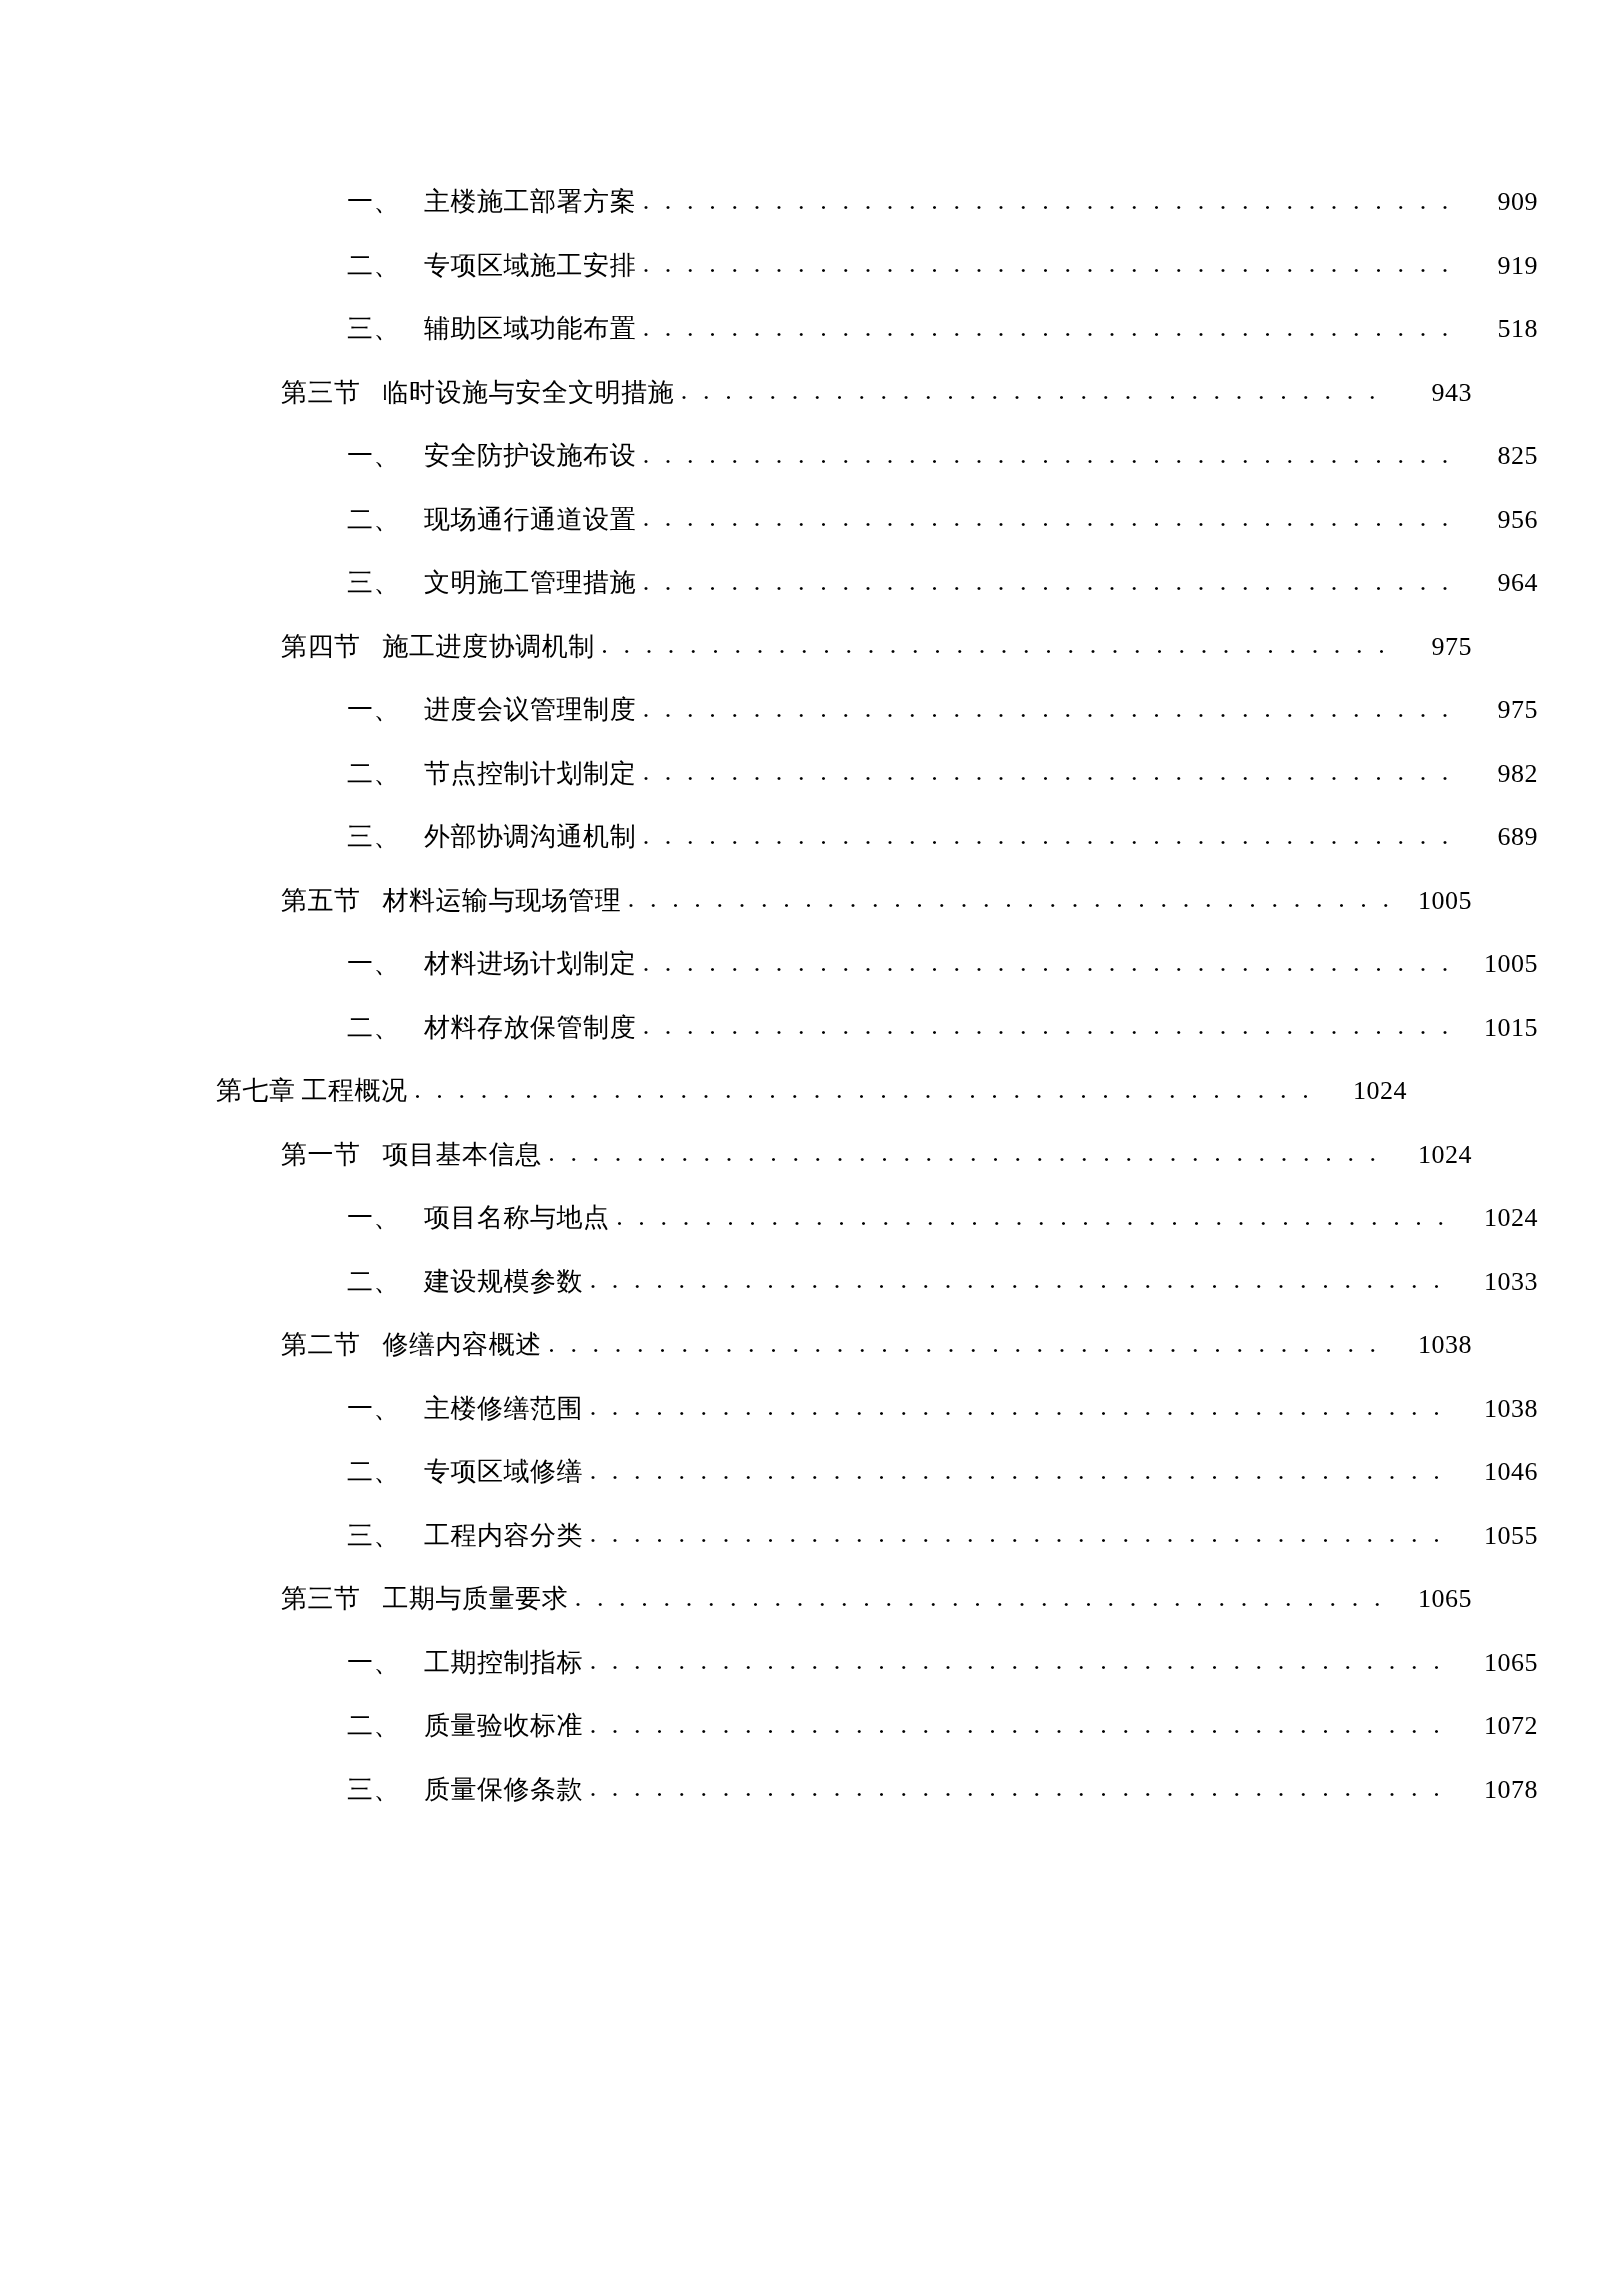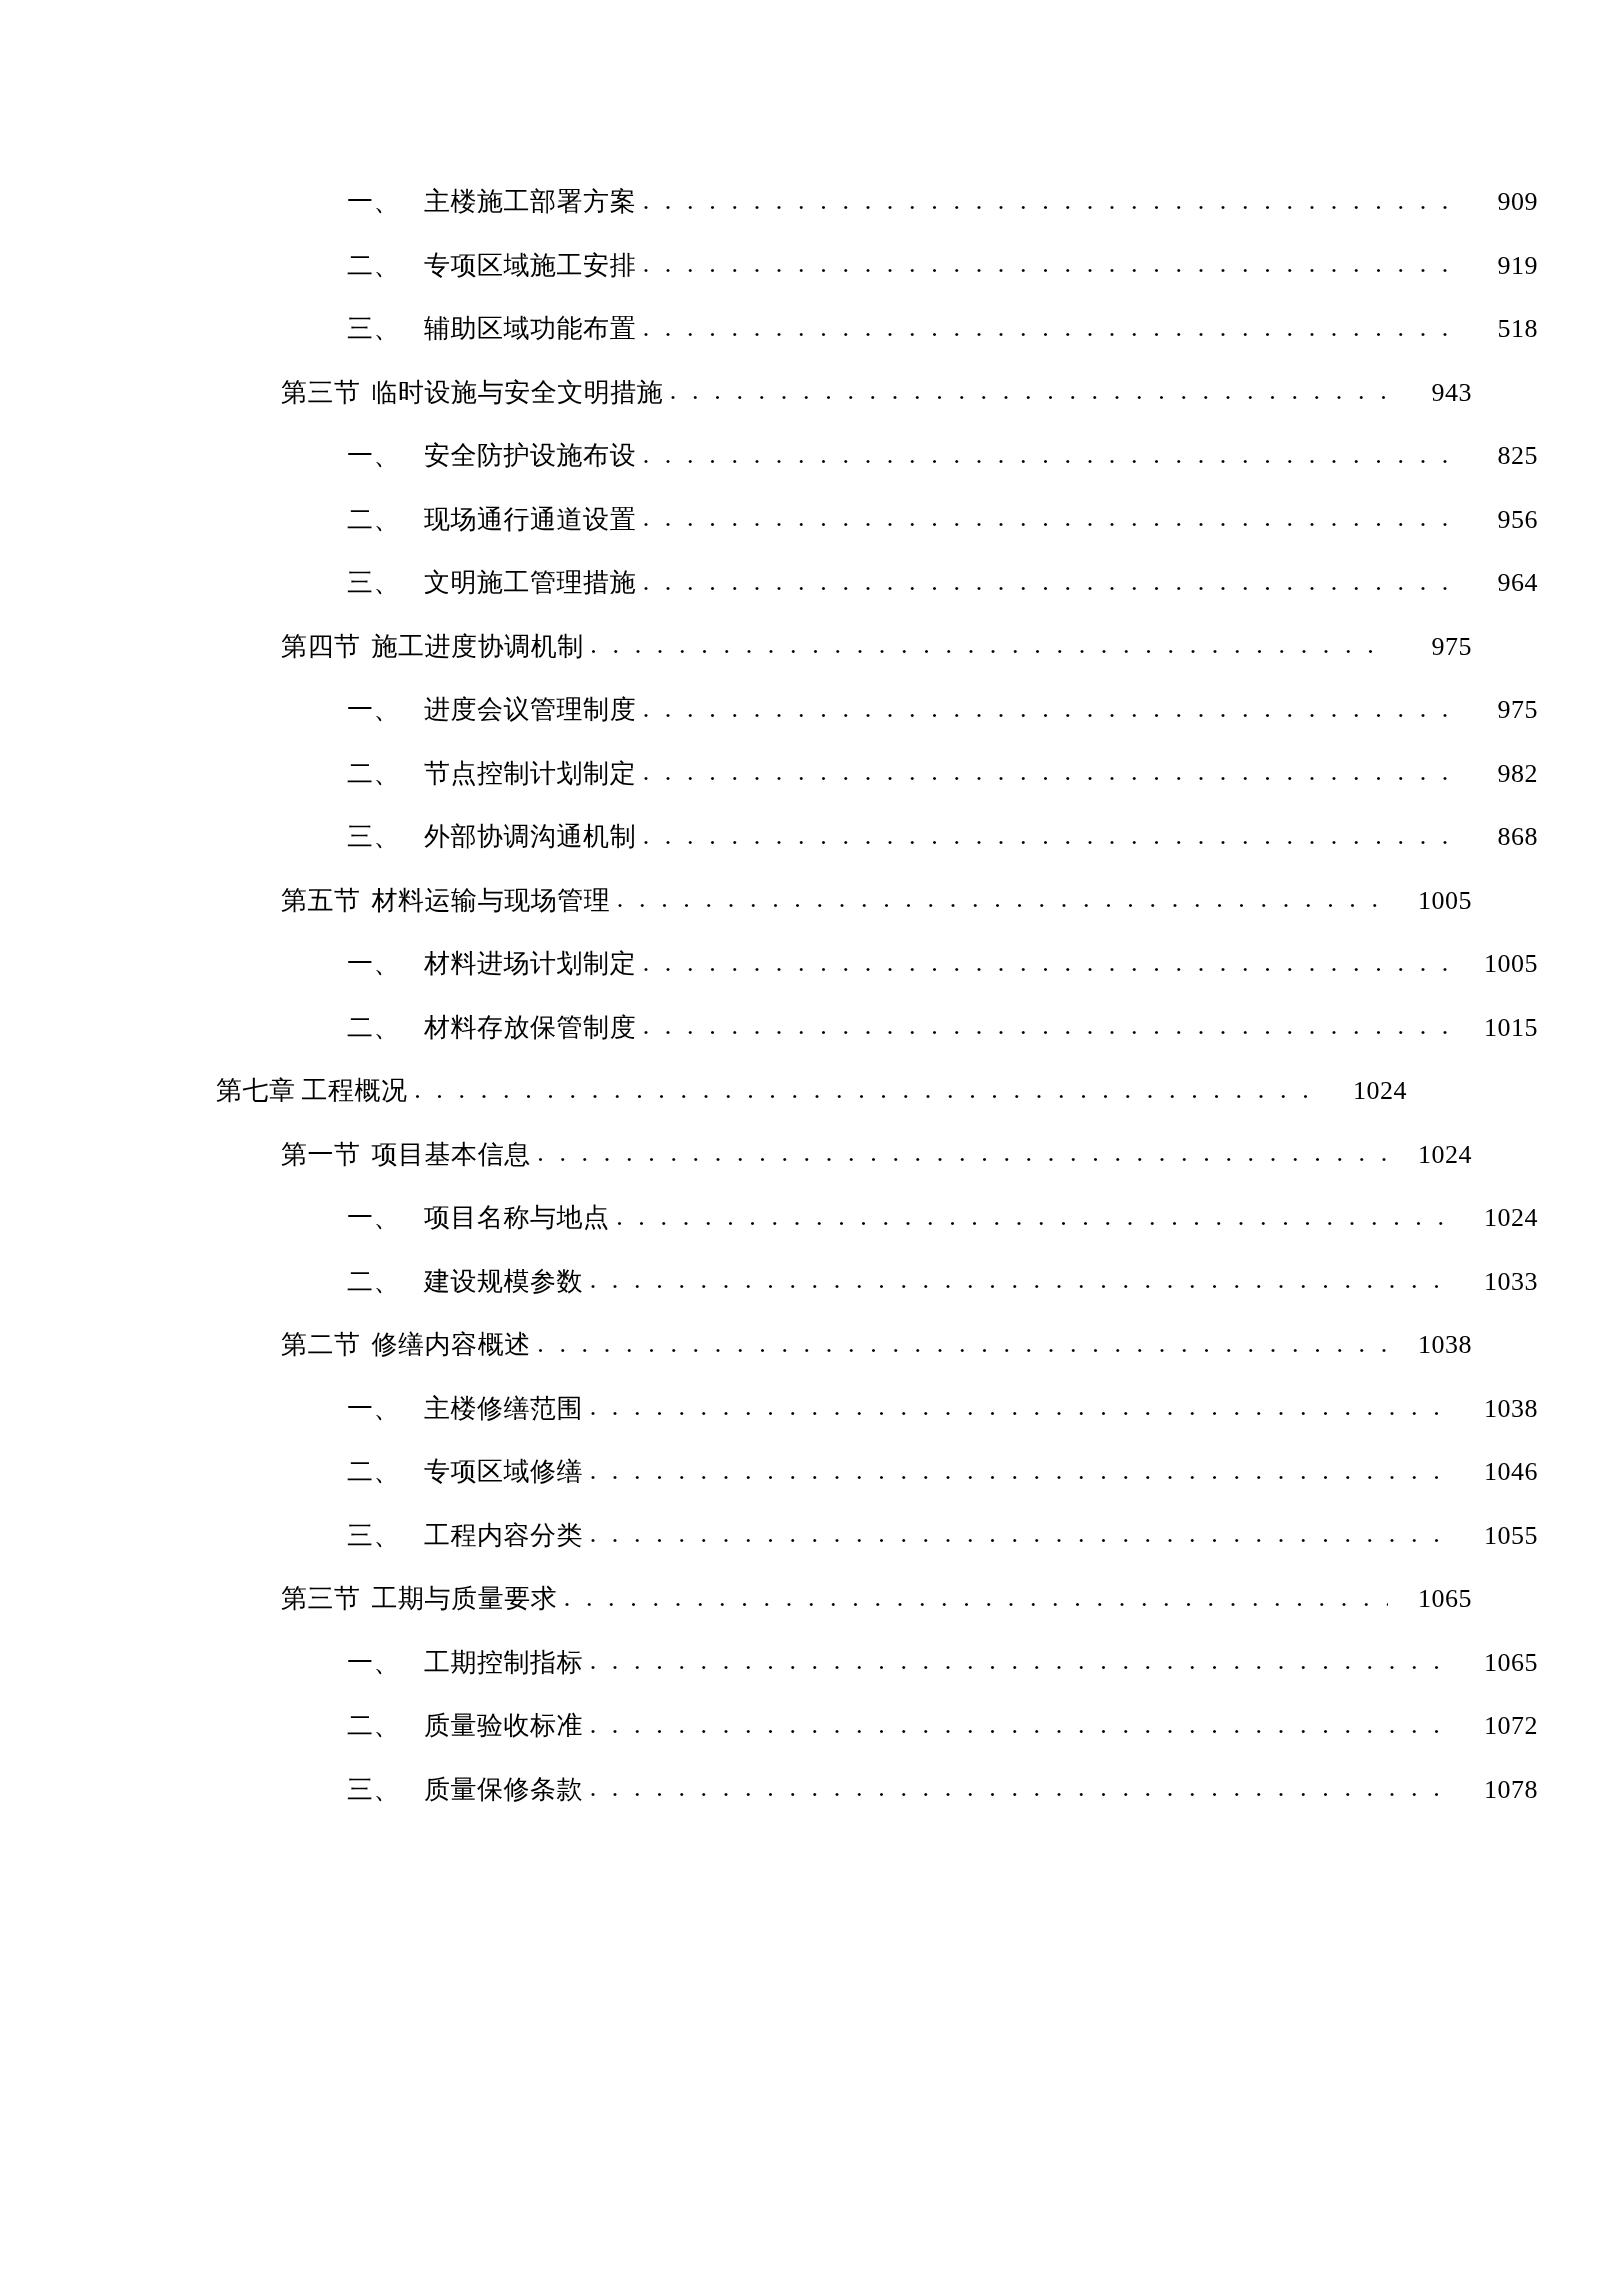--- a/index.html
+++ b/index.html
@@ -39,21 +39,21 @@
   .num {
     flex: 0 0 auto;
     letter-spacing: 0.02em;
   }
   .num.item-num {
     display: inline-block;
     min-width: 77px;
   }
   .num.sec-num {
     display: inline-block;
-    margin-right: 11px;
+    margin-right: 22px;
   }
   .num.chap-num {
     display: inline-block;
     margin-right: 6px;
   }
   .title {
     flex: 0 0 auto;
     letter-spacing: 0.02em;
     padding-right: 6.5px;
     text-align: right;
@@ -141,21 +141,21 @@
       <div class="toc-entry lvl-item">
         <span class="num item-num">二、</span>
         <span class="title">节点控制计划制定</span>
         <span class="leader"></span>
         <span class="pageno">982</span>
       </div>
       <div class="toc-entry lvl-item">
         <span class="num item-num">三、</span>
         <span class="title">外部协调沟通机制</span>
         <span class="leader"></span>
-        <span class="pageno">868</span>
+        <span class="pageno">689</span>
       </div>
       <div class="toc-entry lvl-section">
         <span class="num sec-num">第五节</span>
         <span class="title">材料运输与现场管理</span>
         <span class="leader"></span>
         <span class="pageno">1005</span>
       </div>
       <div class="toc-entry lvl-item">
         <span class="num item-num">一、</span>
         <span class="title">材料进场计划制定</span>

